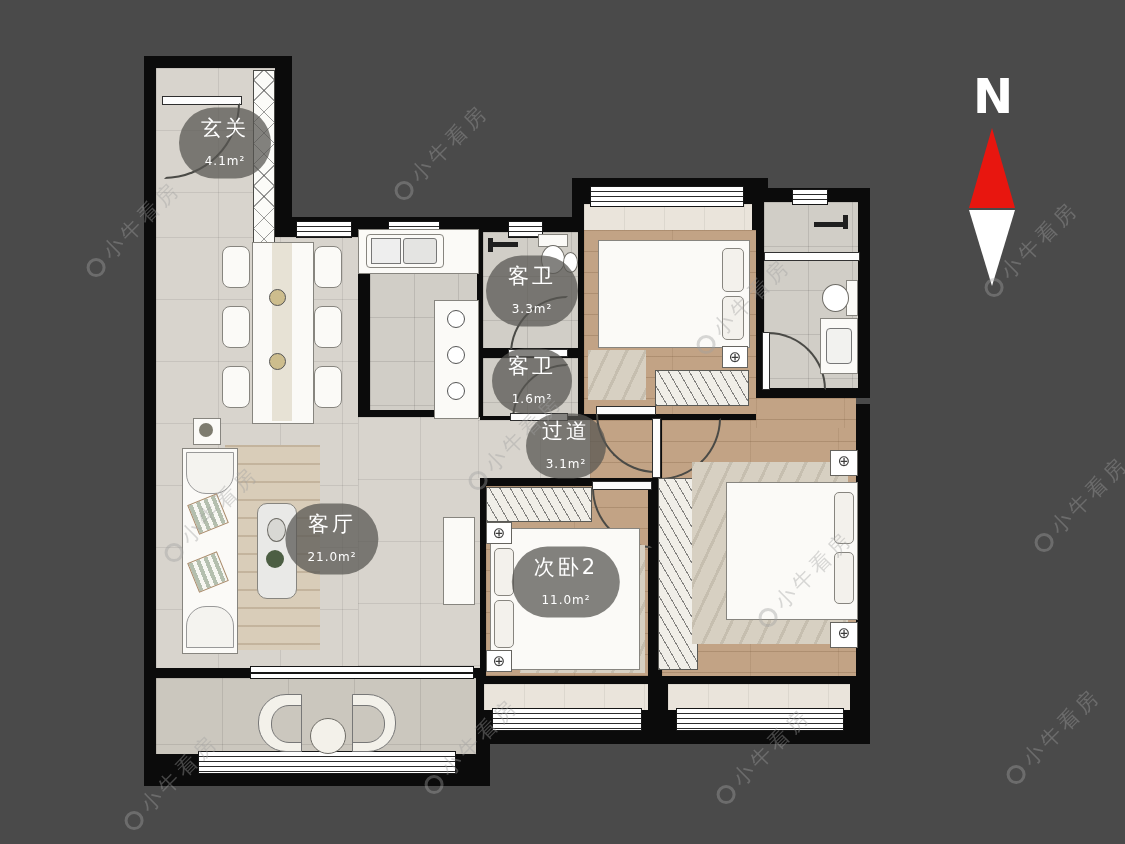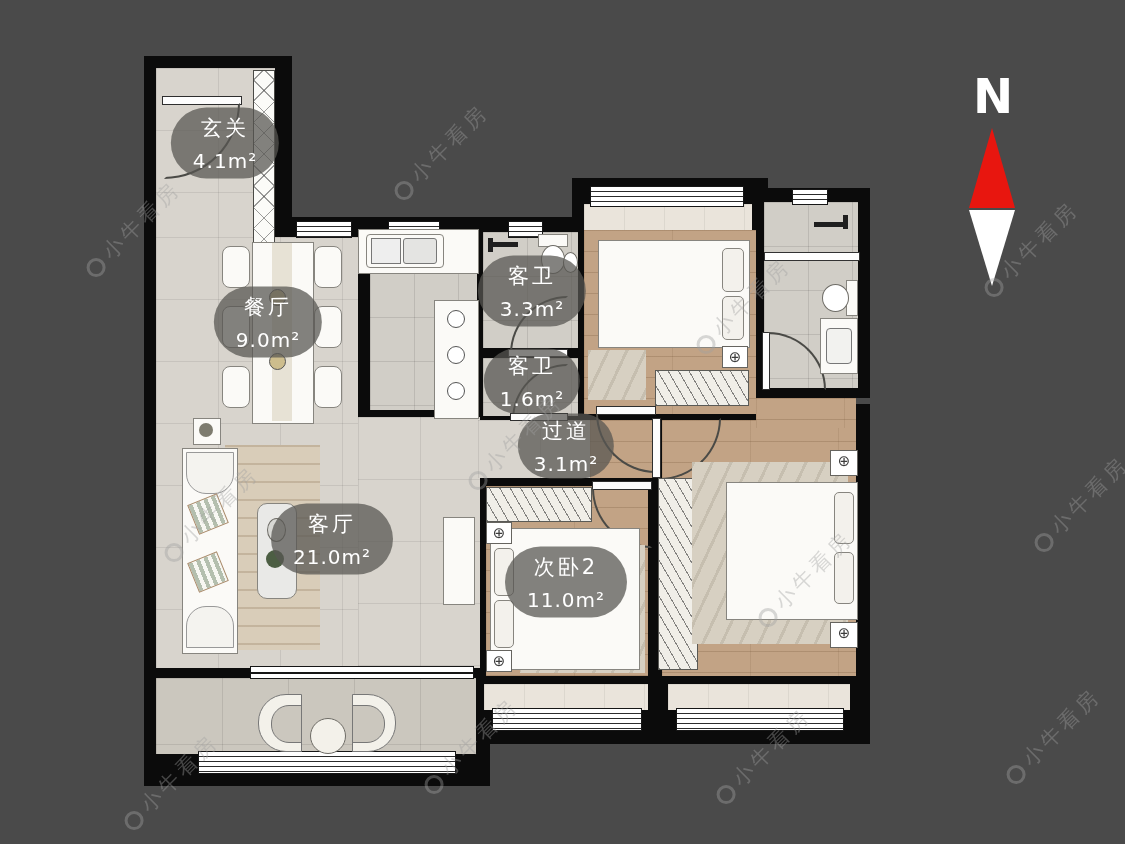--- a/index.html
+++ b/index.html
@@ -55,21 +55,21 @@
     background:repeating-linear-gradient(90deg,#b4bfae 0 4px,#f7f7f2 4px 8px);}
   .ns{position:absolute;background:#fff;border:1px solid #66645f;color:#3c3c3c;
       font-size:15px;line-height:20px;text-align:center;}
   .burner{position:absolute;border:1px solid #555;border-radius:50%;background:#fff;}
   .fix{position:absolute;background:#1f1f1f;}
   .oval{position:absolute;background:#fff;border:1px solid #6e6c66;border-radius:50%;}
   
   .label{position:absolute;transform:translate(-50%,-50%);background:rgba(88,86,82,.74);
     border-radius:60px;color:#fff;text-align:center;padding:8px 22px;white-space:nowrap;}
   .rname{font-size:21px;letter-spacing:3px;line-height:24px;}
-  .rarea{font-size:20px;line-height:19px;margin-top:12px;letter-spacing:1px;}
+  .rarea{font-size:12px;line-height:19px;margin-top:12px;letter-spacing:1px;}
   
   .ncompass{position:absolute;color:#fff;font-size:48px;font-weight:bold;
     transform:translate(-50%,-50%);}
   .tri{position:absolute;width:0;height:0;}
   
   .wm{position:absolute;transform:rotate(-45deg);color:rgba(160,160,160,.40);
     font-size:21px;letter-spacing:4px;white-space:nowrap;}
   .wm-icon{display:inline-block;width:13px;height:13px;border:3px solid;border-radius:50%;
     margin-right:6px;vertical-align:middle;}
 </style>
@@ -214,24 +214,20 @@
   </div>
   <div class="abs" style="left:352px;top:694px;width:42px;height:56px;background:#f3f1ea;border:1px solid #777;border-radius:0 28px 28px 0;overflow:hidden">
     <div class="abs" style="left:-10px;top:10px;width:40px;height:36px;background:#cbc7be;border:1px solid #777;border-radius:0 18px 18px 0"></div>
   </div>
   <div class="oval" style="left:310px;top:718px;width:34px;height:34px;background:#f3f1ea"></div>
 
   <div class="label" style="left:225px;top:143px">
     <div class="rname">玄关</div>
     <div class="rarea">4.1m²</div>
   </div>
-  <div class="label" style="left:268px;top:322px">
-    <div class="rname">餐厅</div>
-    <div class="rarea">9.0m²</div>
-  </div>
   <div class="label" style="left:532px;top:291px">
     <div class="rname">客卫</div>
     <div class="rarea">3.3m²</div>
   </div>
   <div class="label" style="left:532px;top:381px;padding:5px 16px">
     <div class="rname">客卫</div>
     <div class="rarea">1.6m²</div>
   </div>
   <div class="label" style="left:566px;top:446px;padding:5px 16px">
     <div class="rname">过道</div>

